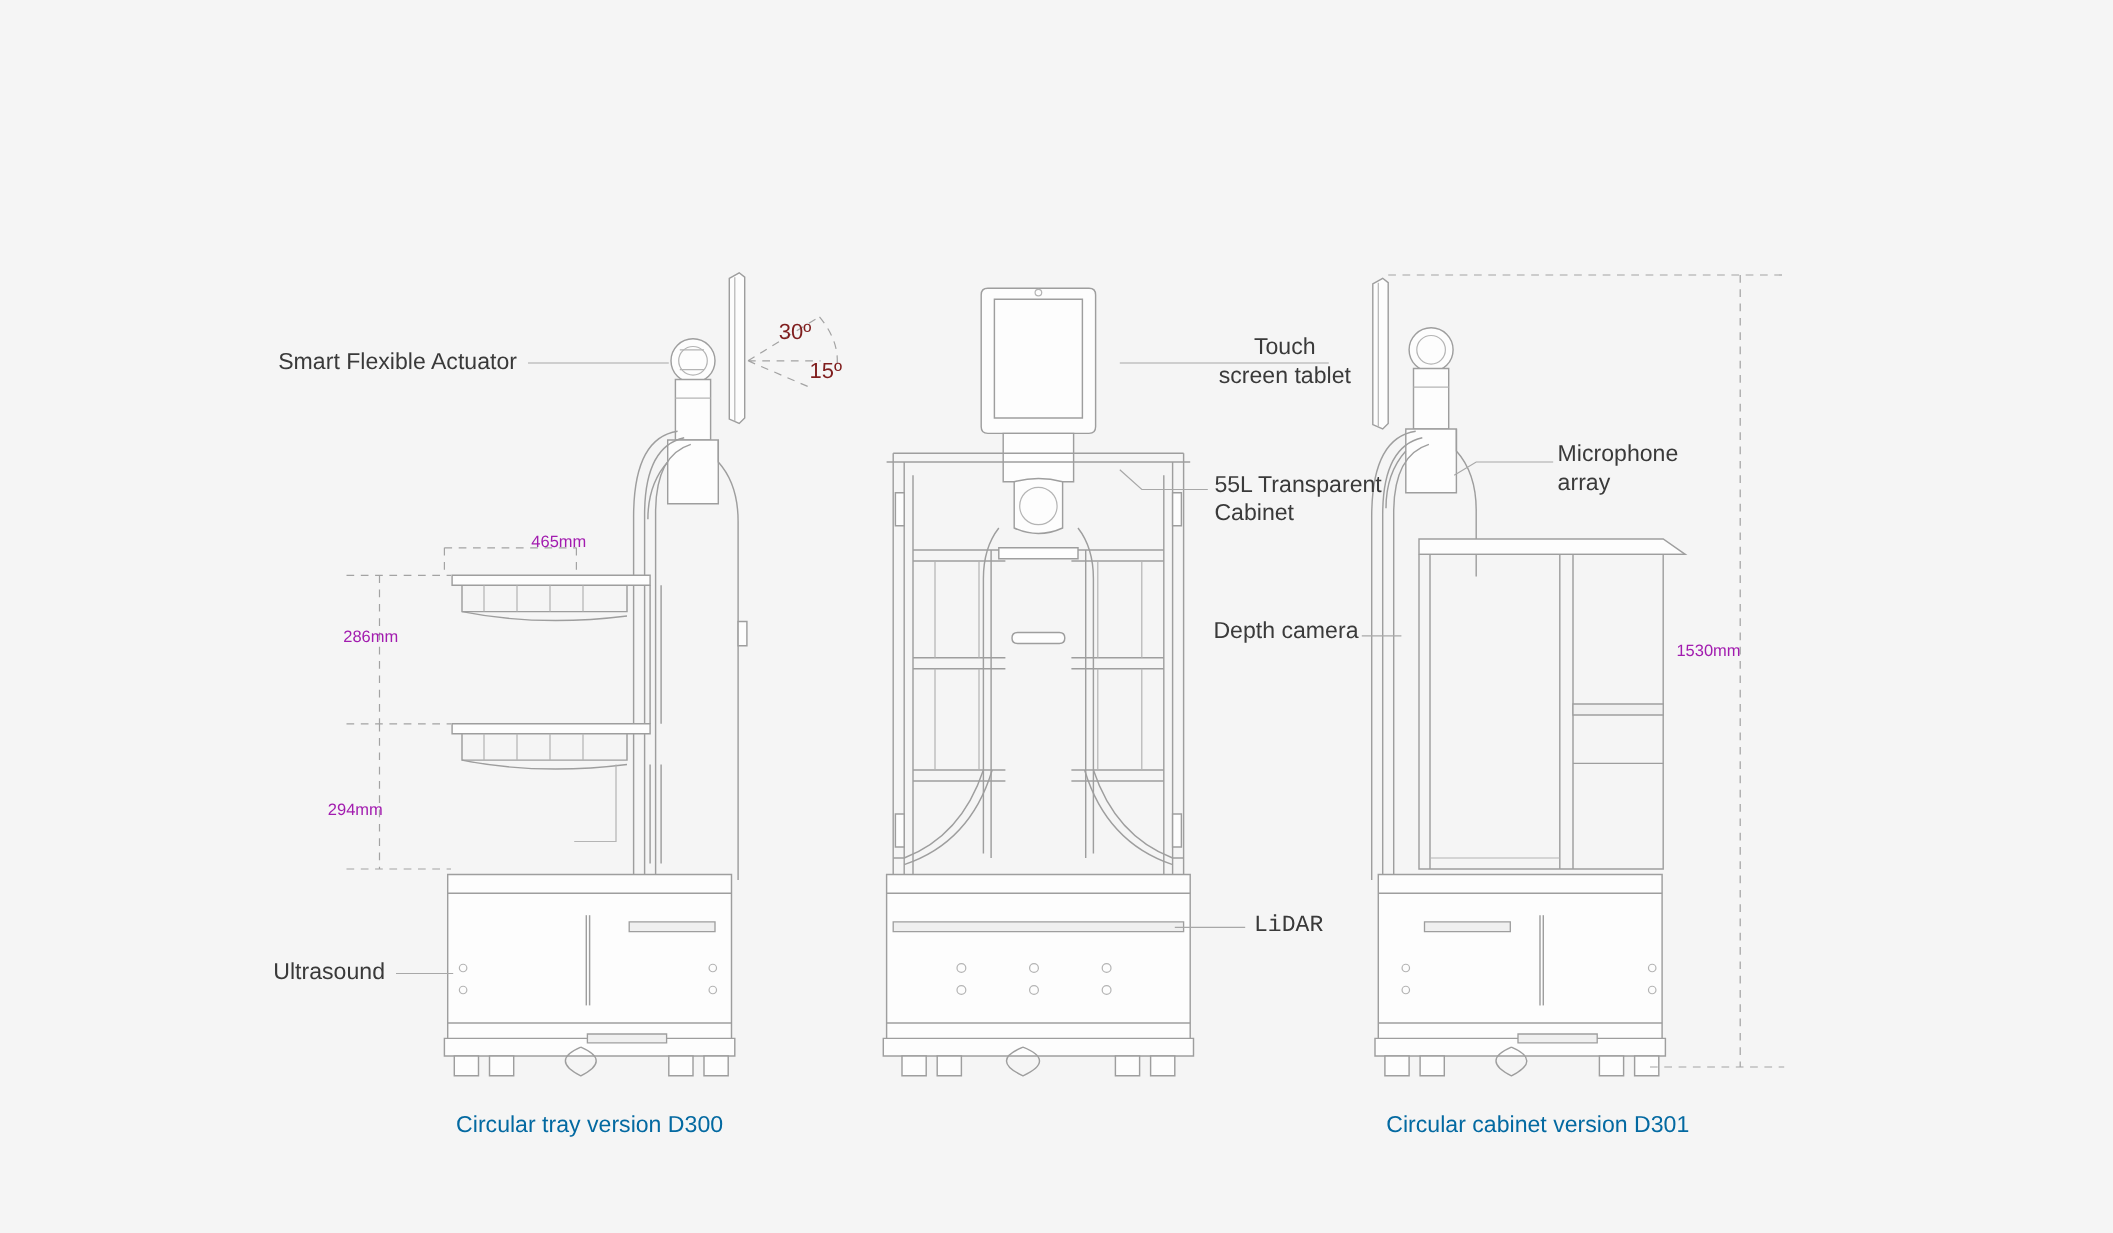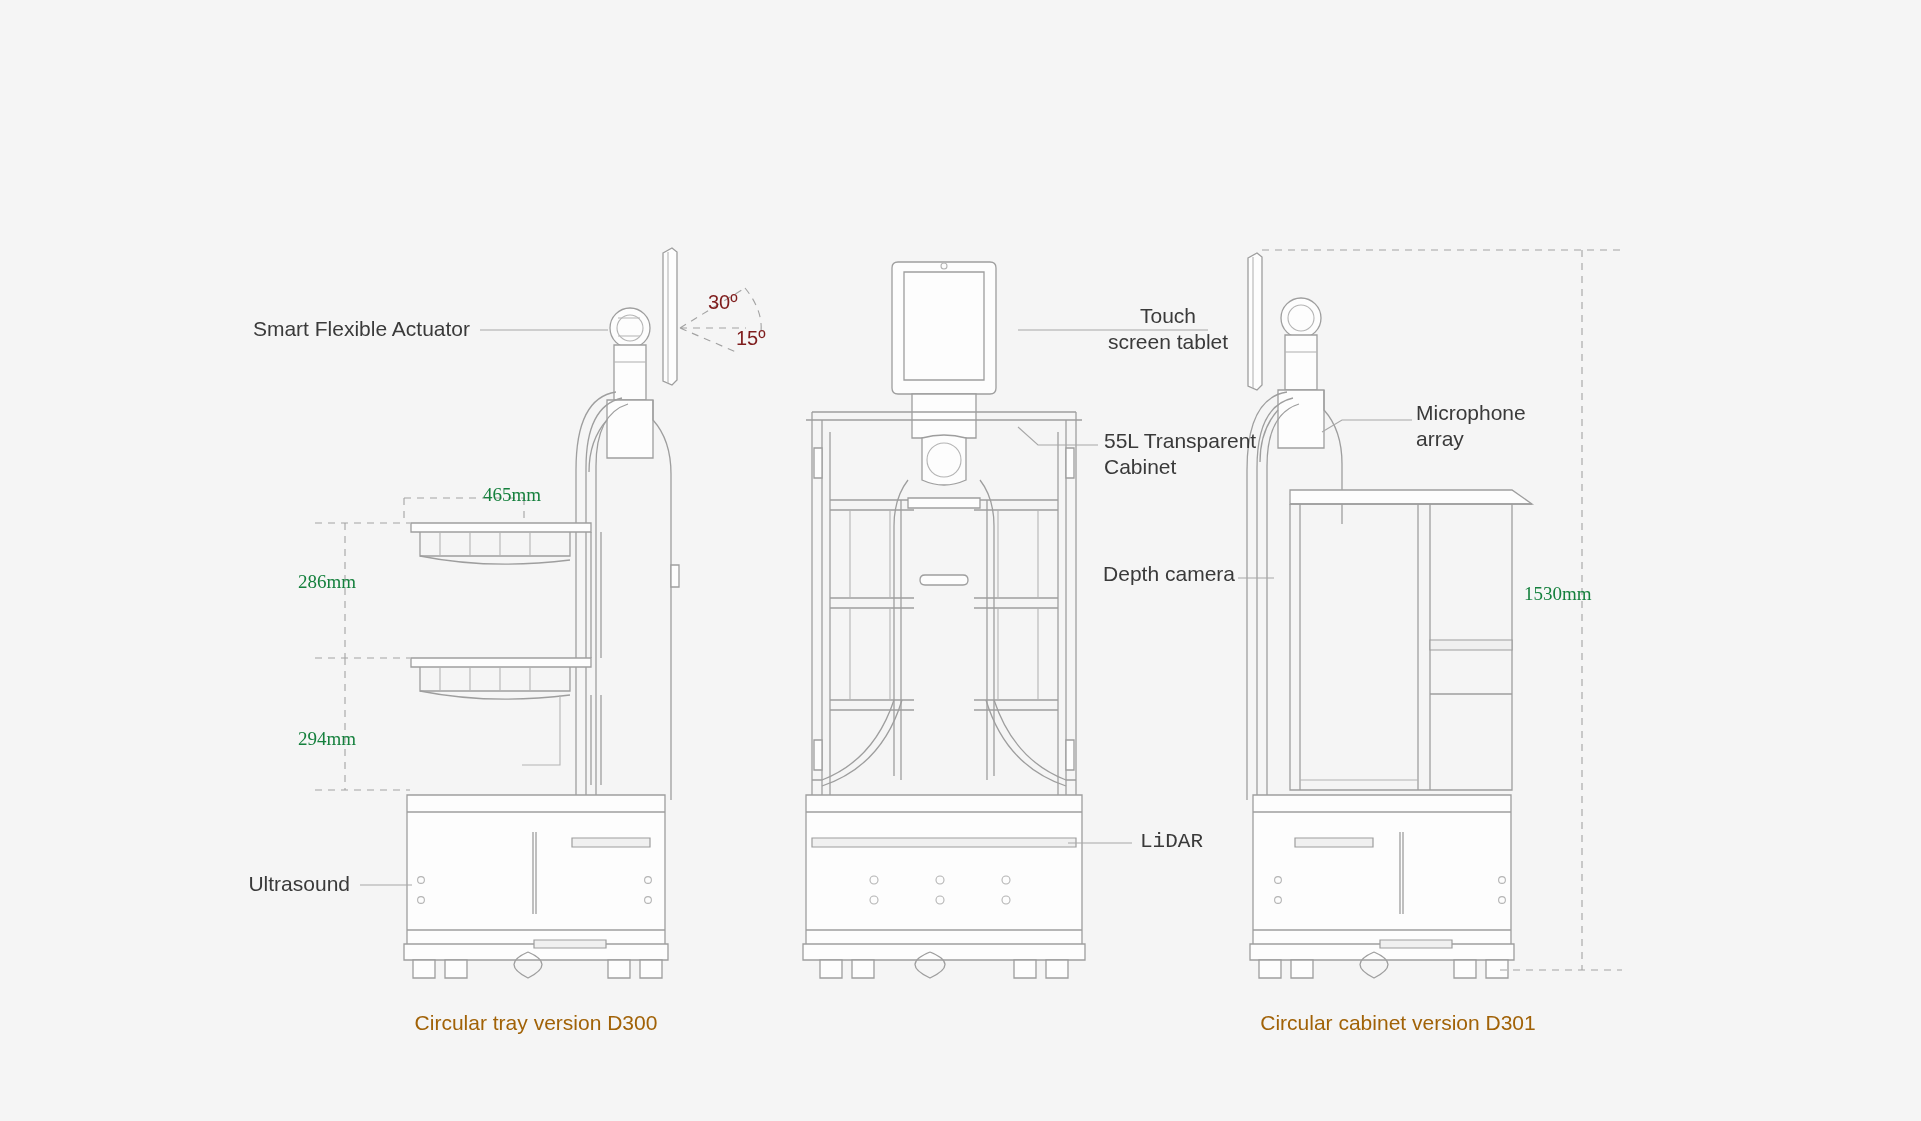--- a/index.html
+++ b/index.html
@@ -33,31 +33,31 @@
     line-height: 26px;
     color: #3a3a3a;
     white-space: pre;
     font-family: "Liberation Sans", sans-serif;
   }
   .lbl.right { text-align: right; }
   .lbl.center { text-align: center; }
   .caption {
     position: absolute;
     font-size: 21px;
-    color: #a16207;
+    color: #0369a1;
     white-space: pre;
     text-align: center;
     font-family: "Liberation Sans", sans-serif;
   }
   .dim {
     position: absolute;
-    font-size: 19px;
-    color: #15803d;
+    font-size: 15px;
+    color: #a21caf;
     white-space: pre;
-    font-family: Liberation Serif, serif;
+    font-family: Liberation Sans, sans-serif;
   }
   .ang {
     position: absolute;
     font-size: 20px;
     color: #7f1d1d;
     white-space: pre;
     font-family: "Liberation Sans", sans-serif;
   }
 </style>
 </head>
@@ -304,21 +304,21 @@
 
   <div class="lbl" style="left:1140px; top:829px; width:140px;font-family:Liberation Mono, monospace;">LiDAR</div>
 
   <div class="lbl" style="left:1416px; top:400px; width:180px;">Microphone
 array</div>
 
   <div class="lbl right" style="left:1020px; top:561px; width:215px;">Depth camera</div>
 
   <div class="dim" style="left:483px; top:484px;">465mm</div>
 
-  <div class="dim" style="left:298px; top:571px;">286mm</div>
+  <div class="dim" style="left:312px; top:571px;">286mm</div>
 
   <div class="dim" style="left:298px; top:728px;">294mm</div>
 
   <div class="dim" style="left:1524px; top:583px;">1530mm</div>
 
   <div class="ang" style="left:708px; top:291px;">30º</div>
 
   <div class="ang" style="left:708px; top:327px;margin-left:28px;">15º</div>
 
   <div class="caption" style="left:306px; top:1011px; width:460px;">Circular tray version D300</div>

